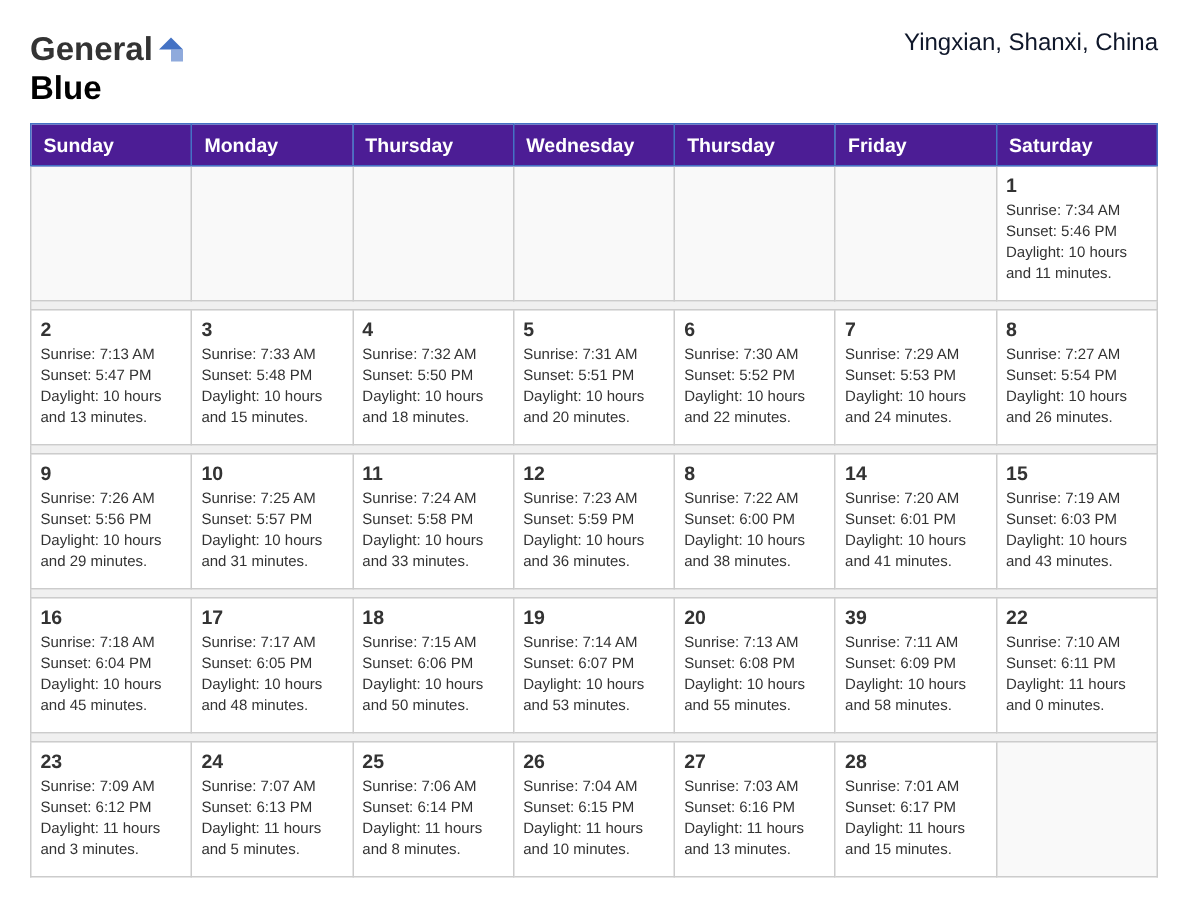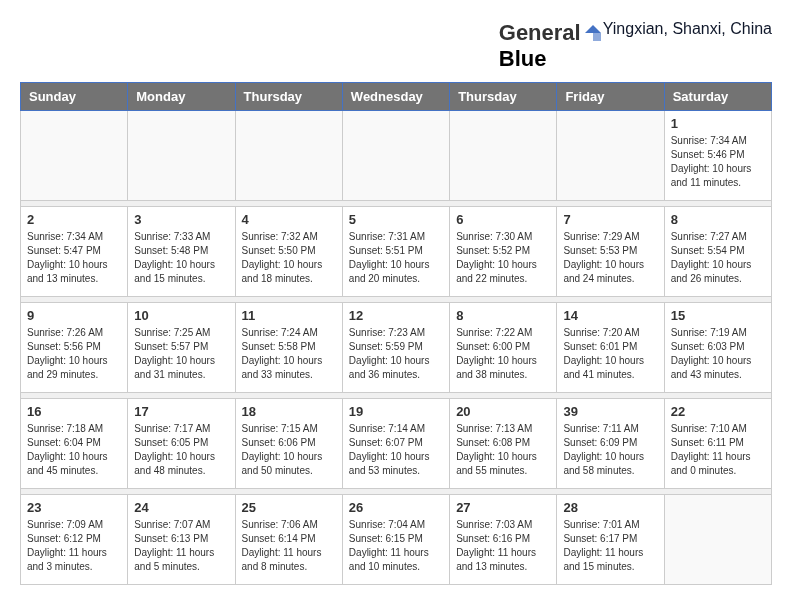--- a/index.html
+++ b/index.html
@@ -8,21 +8,21 @@
       background: #fff;
       width: 792px;
       min-height: 612px;
     }
     .container {
       width: 792px;
       padding: 20px 20px 10px 20px;
     }
     .header {
       display: flex;
-      justify-content: flex-end;
+      justify-content: space-between;
       align-items: flex-start;
       margin-bottom: 10px;
     }
     .logo {
       display: flex;
       flex-direction: column;
       align-items: flex-start;
     }
     .logo-text {
       display: flex;
@@ -53,21 +53,21 @@
     }
     .location {
       font-size: 16px;
       color: #0f172a;
     }
     .calendar {
       width: 100%;
       border-collapse: collapse;
     }
     .calendar th {
-      background-color: #737373;
+      background-color: #4c1d95;
       color: white;
       text-align: left;
       padding: 6px 8px;
       font-size: 13px;
       font-weight: bold;
       border: 1px solid #4472C4;
     }
     .calendar td {
       vertical-align: top;
       border: 1px solid #ccc;
@@ -145,21 +145,21 @@
 Sunset: 5:46 PM
 Daylight: 10 hours and 11 minutes.</div>
           </td>
         </tr>
         <tr>
           <td colspan="7" class="row-spacer" style="padding: 0px; height: 6px; background: rgb(240, 240, 240); border: 1px solid rgb(204, 204, 204);"></td>
         </tr>
         <tr>
           <td>
             <div class="day-number">2</div>
-            <div class="day-info">Sunrise: 7:34 AM
+            <div class="day-info">Sunrise: 7:13 AM
 Sunset: 5:47 PM
 Daylight: 10 hours and 13 minutes.</div>
           </td>
           <td>
             <div class="day-number">3</div>
             <div class="day-info">Sunrise: 7:33 AM
 Sunset: 5:48 PM
 Daylight: 10 hours and 15 minutes.</div>
           </td>
           <td>

